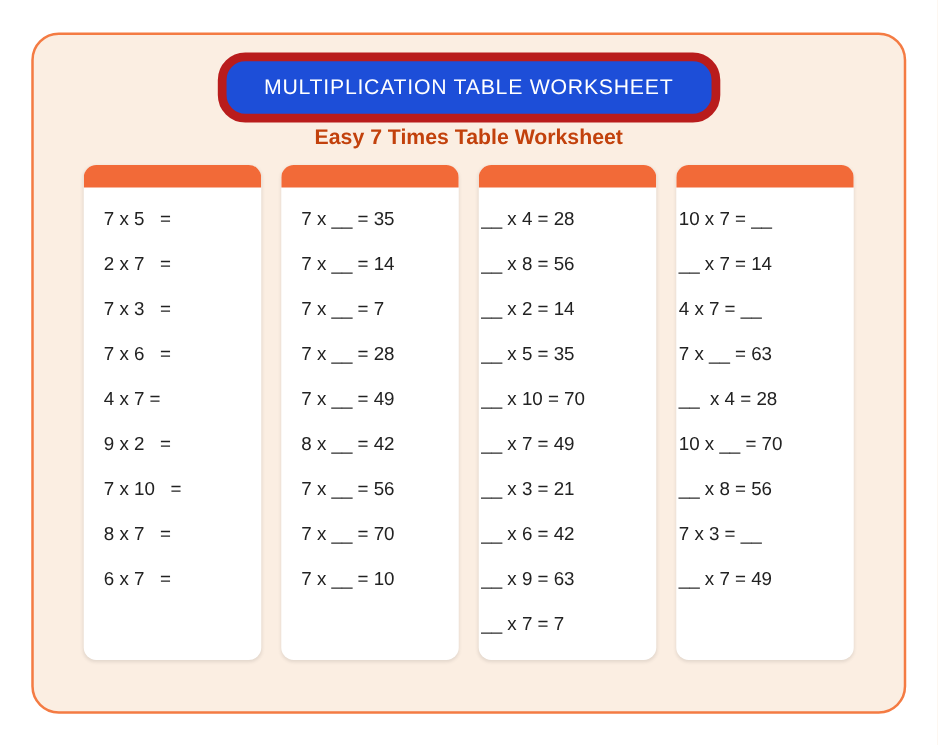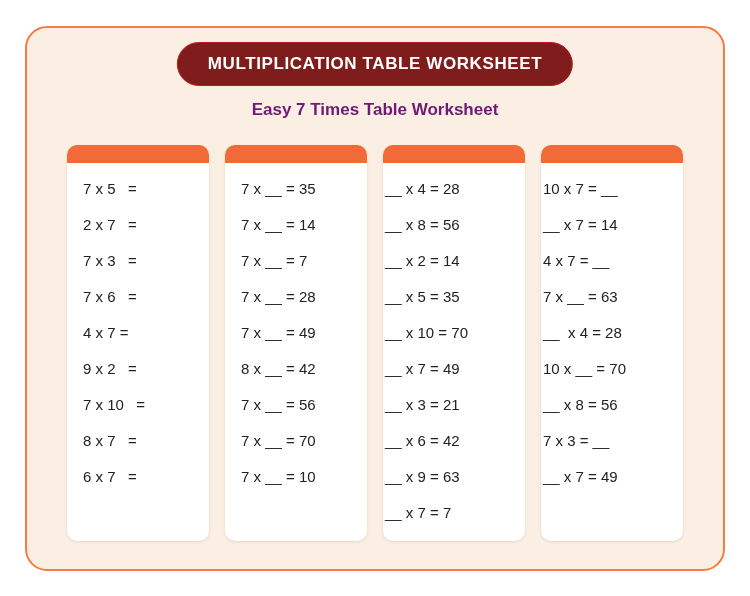--- a/index.html
+++ b/index.html
@@ -28,45 +28,45 @@
     box-sizing: border-box;
     background: #fbeee2;
     border: 2px solid #f47b43;
     border-radius: 22px;
   }
   .banner {
     position: absolute;
     left: 50%;
     top: 14px;
     transform: translateX(-50%);
-    background: #7f1d1d;
+    background: #1d4ed8;
     color: #ffffff;
     font-size: 17px;
-    font-weight: bold;
+    font-weight: normal;
     letter-spacing: 0.6px;
     padding: 11px 30px 11px 30px;
     border-radius: 22px;
-    border: 1px solid #b91c1c;
+    border: 7px solid #b91c1c;
     white-space: nowrap;
   }
   .subtitle {
     position: absolute;
     left: 0;
     right: 0;
     top: 72px;
     text-align: center;
-    color: #701a75;
+    color: #c2410c;
     font-size: 17px;
     font-weight: bold;
   }
   .columns {
     position: absolute;
     left: 40px;
     right: 40px;
-    top: 117px;
+    top: 104px;
     display: flex;
     gap: 16px;
   }
   .col {
     width: 144px;
     background: #ffffff;
     border-radius: 10px;
     box-shadow: 0 1px 3px rgba(0,0,0,0.10);
     overflow: hidden;
     padding-bottom: 10px;

